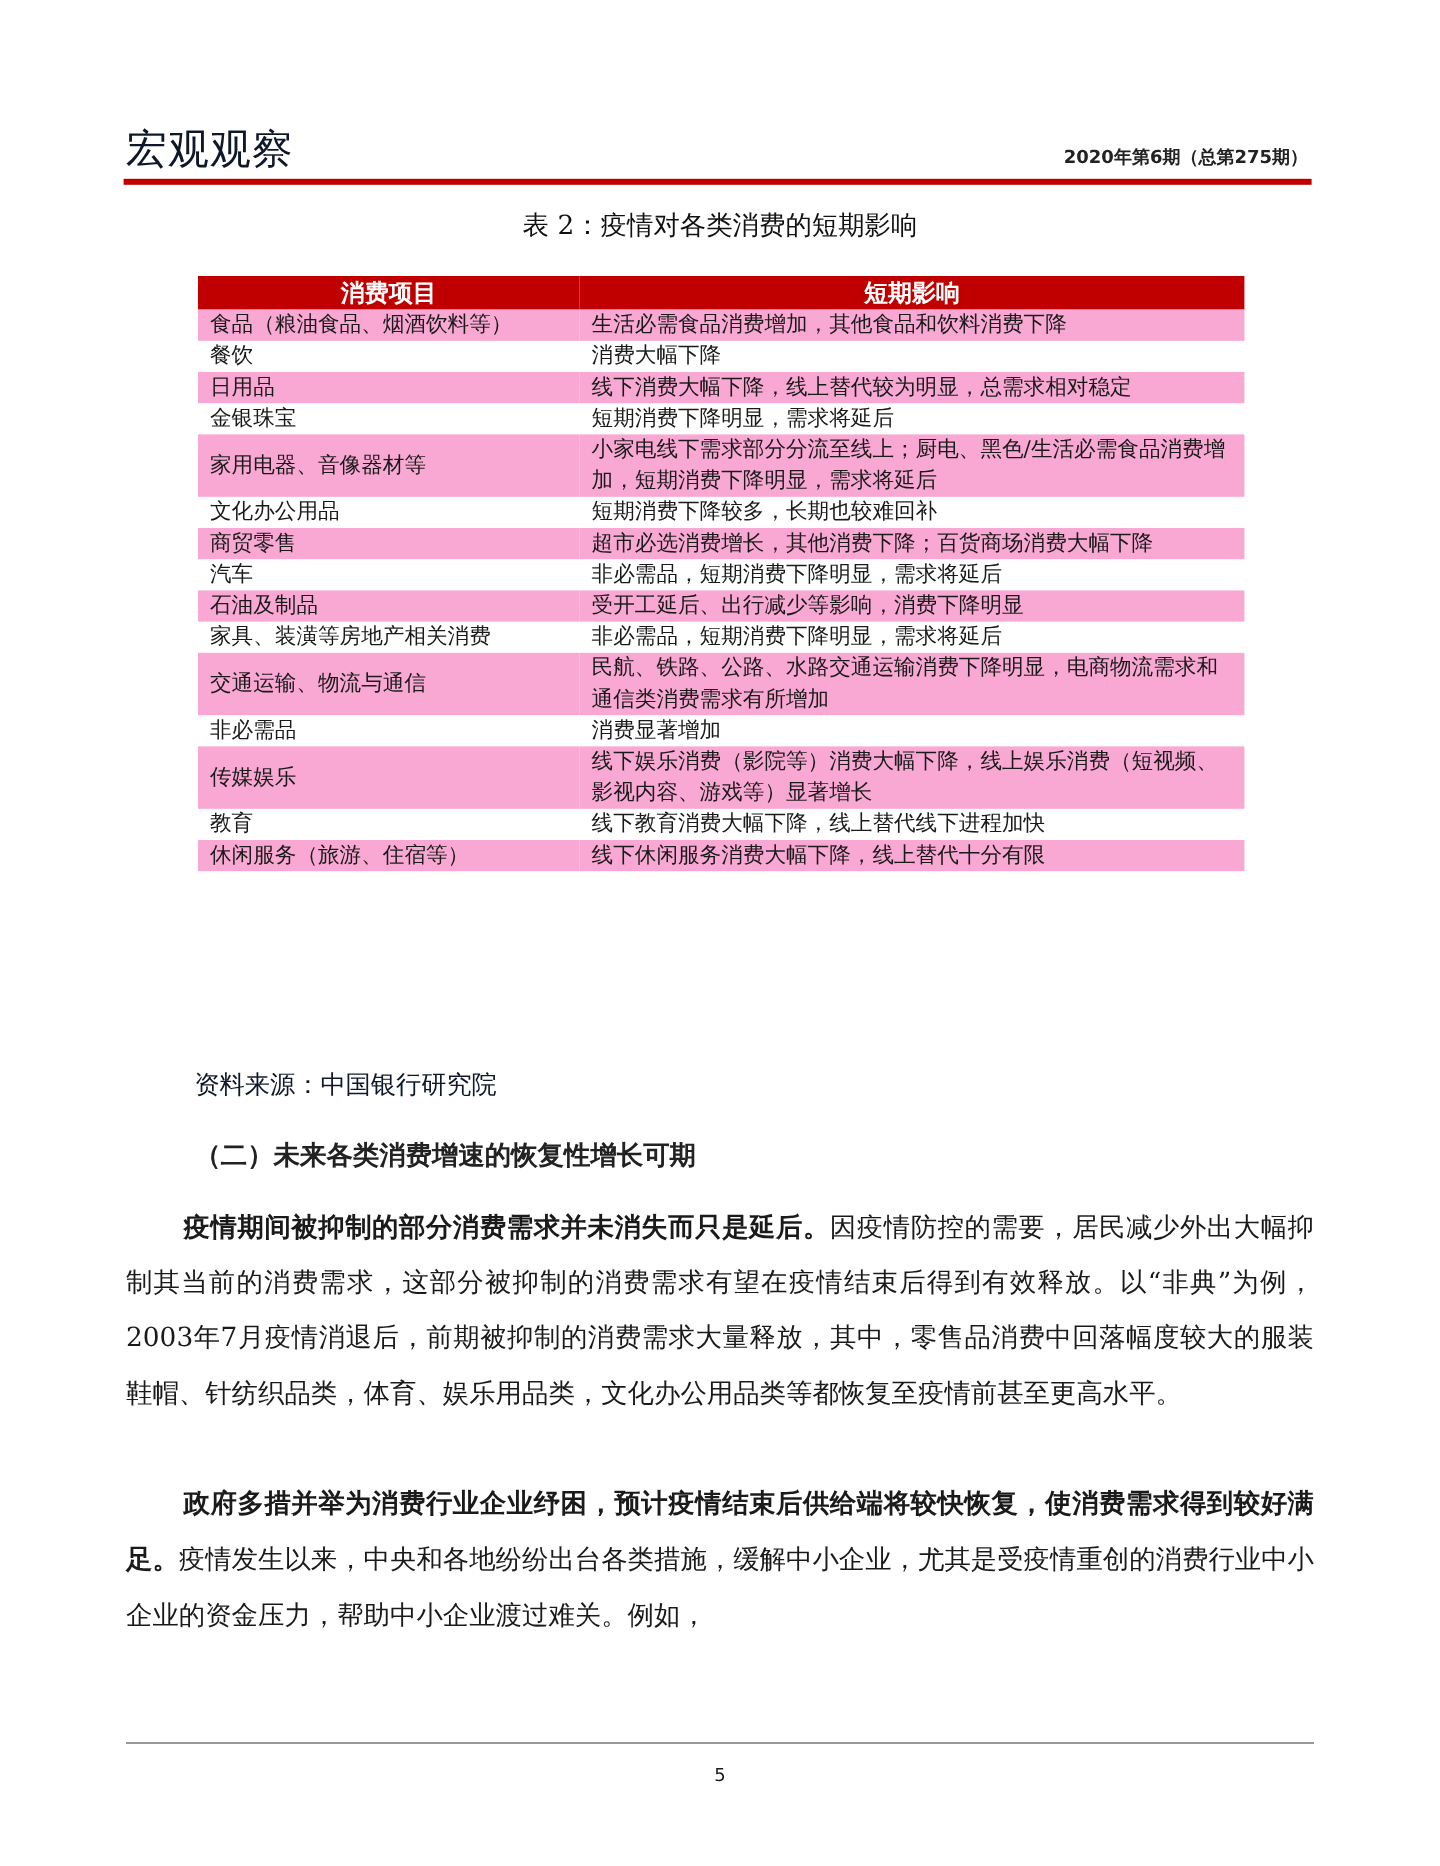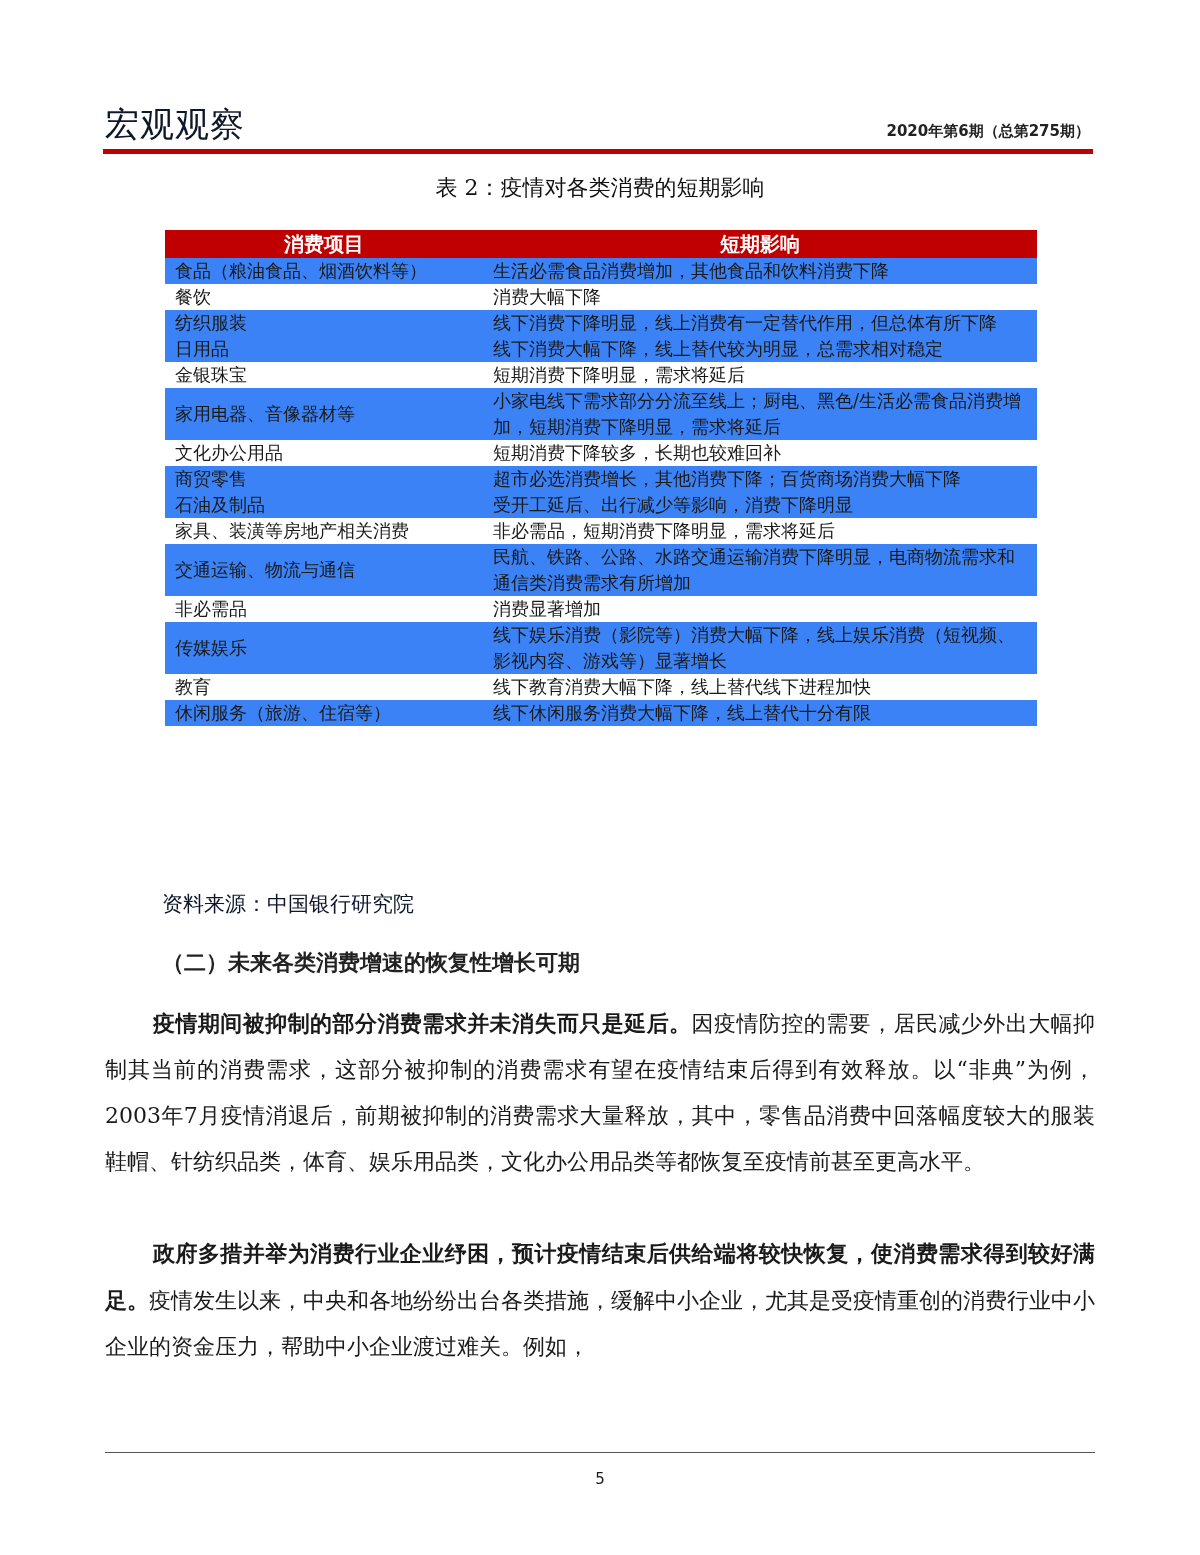--- a/index.html
+++ b/index.html
@@ -5,21 +5,21 @@
   html, body { margin:0; padding:0; }
   body { width:1200px; height:1555px; background:#ffffff; position:relative; font-family:"DejaVu Serif", serif; color:#1a1a1a; overflow:hidden; }
   .hdr-title { position:absolute; left:105px; top:102px; font-size:34px; color:#0f172a; font-family:"DejaVu Sans", sans-serif; letter-spacing:1px; }
   .hdr-issue { position:absolute; right:110px; top:122px; font-size:15px; font-family:"DejaVu Sans", sans-serif; color:#222; font-weight:bold; }
   .hdr-rule { position:absolute; left:103px; width:990px; top:149px; height:5px; background:#c00000; }
   .tbl-title { position:absolute; left:0; width:1200px; top:173px; text-align:center; font-size:22px; font-weight:normal; color:#111; }
   .tbl { position:absolute; left:165px; top:230px; width:872px; border-collapse:collapse; font-size:18px; }
   .tbl th { background:#c00000; color:#fff; font-weight:bold; height:28px; padding:0; font-size:20px; }
   .tbl td { padding:0 10px; line-height:26px; vertical-align:middle; }
   .tbl td.c1 { width:298px; }
-  .tbl tr.shaded td { background:#3b82f6;margin-left:40px; }
+  .tbl tr.shaded td { background:#f9a8d4;margin-left:40px; }
   .source { position:absolute; left:162px; top:890px; font-size:21px; color:#0f172a; }
   .subhead { position:absolute; left:162px; top:948px; font-size:22px; font-weight:bold; color:#222; font-family:"DejaVu Sans", sans-serif;text-align:right; }
   .para { position:absolute; left:105px; width:990px; font-size:22px; line-height:46px; text-align:justify; text-indent:48px; }
   .para b { font-weight:bold; }
   .p1 { top:1000px; }
   .p2 { top:1230px; }
   .ftr-rule { position:absolute; left:105px; width:990px; top:1452px; height:1px; background:#555; }
   .page-no { position:absolute; left:0; width:1200px; top:1470px; text-align:center; font-size:15px; font-family:"DejaVu Sans", sans-serif; }
 </style>
 </head>
@@ -41,42 +41,42 @@
   <tbody id="tbody">
       <tr class="shaded">
         <td class="c1">食品（粮油食品、烟酒饮料等）</td>
         <td>生活必需食品消费增加，其他食品和饮料消费下降</td>
       </tr>
       <tr>
         <td class="c1">餐饮</td>
         <td>消费大幅下降</td>
       </tr>
       <tr class="shaded">
-        <td class="c1">纺织服装</td>
-        <td>线下消费下降明显，线上消费有一定替代作用，但总体有所下降</td>
-      </tr>
-      <tr class="shaded">
         <td class="c1">日用品</td>
         <td>线下消费大幅下降，线上替代较为明显，总需求相对稳定</td>
       </tr>
       <tr>
         <td class="c1">金银珠宝</td>
         <td>短期消费下降明显，需求将延后</td>
       </tr>
       <tr class="shaded">
         <td class="c1">家用电器、音像器材等</td>
         <td>小家电线下需求部分分流至线上；厨电、黑色/生活必需食品消费增加，短期消费下降明显，需求将延后</td>
       </tr>
       <tr>
         <td class="c1">文化办公用品</td>
         <td>短期消费下降较多，长期也较难回补</td>
       </tr>
       <tr class="shaded">
         <td class="c1">商贸零售</td>
         <td>超市必选消费增长，其他消费下降；百货商场消费大幅下降</td>
+      </tr>
+      <tr>
+        <td class="c1">汽车</td>
+        <td>非必需品，短期消费下降明显，需求将延后</td>
       </tr>
       <tr class="shaded">
         <td class="c1">石油及制品</td>
         <td>受开工延后、出行减少等影响，消费下降明显</td>
       </tr>
       <tr>
         <td class="c1">家具、装潢等房地产相关消费</td>
         <td>非必需品，短期消费下降明显，需求将延后</td>
       </tr>
       <tr class="shaded">

